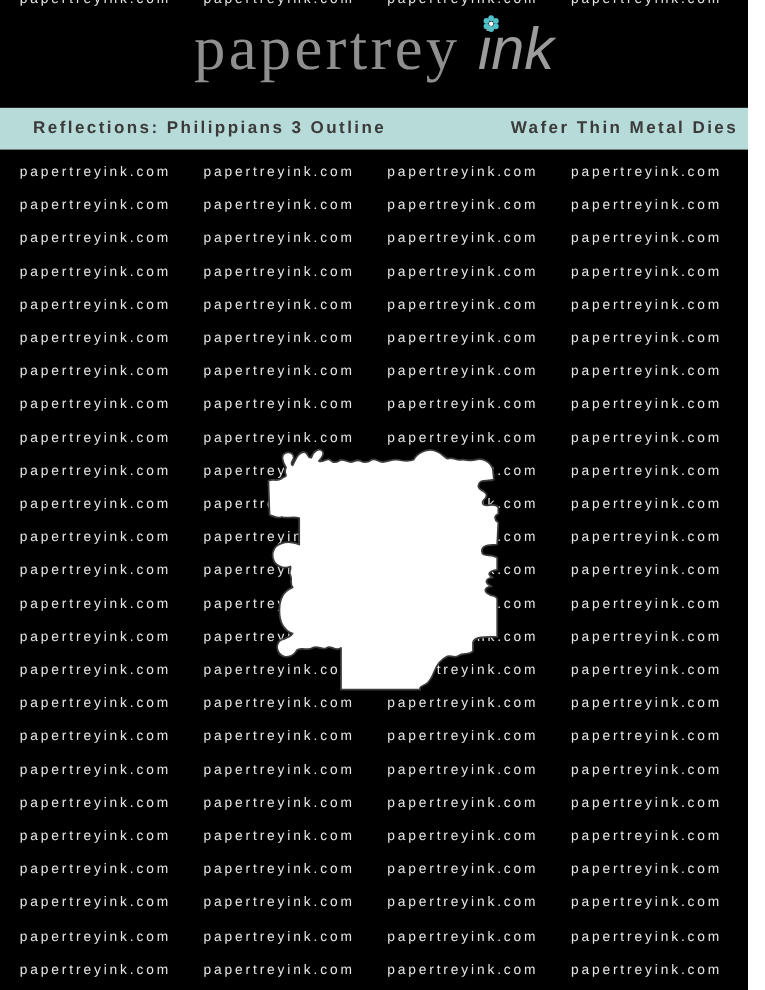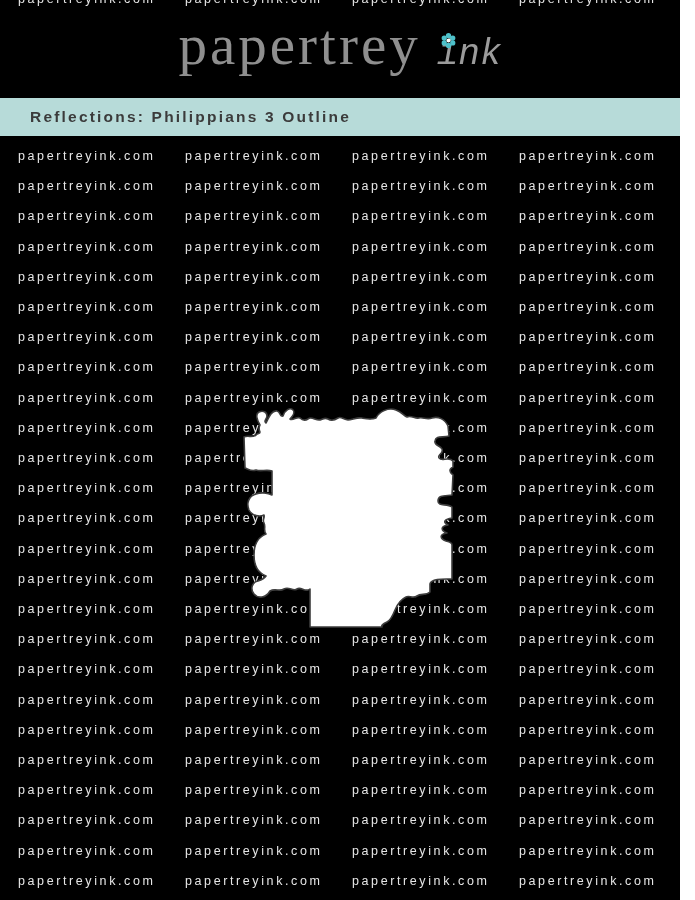--- a/index.html
+++ b/index.html
@@ -13,22 +13,22 @@
     display:flex;justify-content:center;align-items:baseline;gap:16px;
     z-index:3;
   }
   .brand-serif{
     font-family:"Liberation Serif","DejaVu Serif",serif;
     font-size:57px;letter-spacing:3px;color:var(--logo-gray,#8f8f8f);
     line-height:1.1;
   }
   .brand-script-wrap{position:relative;display:inline-block;}
   .brand-script{
-    font-family:Liberation Mono, monospace;font-style:italic;
-    font-size:36px;color:var(--logo-gray2,#9b9b9b);line-height:1.1;
+    font-family:Liberation Sans, sans-serif;font-style:italic;
+    font-size:54px;color:var(--logo-gray2,#9b9b9b);line-height:1.1;
   }
   .flower{position:absolute;left:3px;top:-3px;width:17px;height:17px;
     color:var(--flower-teal,#4ec1ca);}
   
   .banner{
     position:absolute;left:0;top:98px;width:695px;height:38px;
     background:var(--banner-bg,#b7dbd9);
     display:flex;align-items:center;justify-content:space-between;
     padding:0 24px 0 30px;box-sizing:border-box;z-index:3;
   }
@@ -67,20 +67,21 @@
           <circle cx="5" cy="7.1" r="3.1"></circle>
         </g>
         <circle cx="10" cy="10" r="2.4" fill="#ffffff"></circle>
       </svg>
       <span class="brand-script">ink</span>
     </span>
   </div>
 
   <div class="banner">
     <span>Reflections: Philippians 3 Outline</span>
+    <span>Wafer Thin Metal Dies</span>
   </div>
 
   <div class="wm-layer">
       <span class="wm-cell" style="left: 18px; top: -7px;">papertreyink.com</span>
       <span class="wm-cell" style="left: 185px; top: -7px;">papertreyink.com</span>
       <span class="wm-cell" style="left: 352px; top: -7px;">papertreyink.com</span>
       <span class="wm-cell" style="left: 519px; top: -7px;">papertreyink.com</span>
       <span class="wm-cell" style="left: 18px; top: 150px;">papertreyink.com</span>
       <span class="wm-cell" style="left: 185px; top: 150px;">papertreyink.com</span>
       <span class="wm-cell" style="left: 352px; top: 150px;">papertreyink.com</span>

